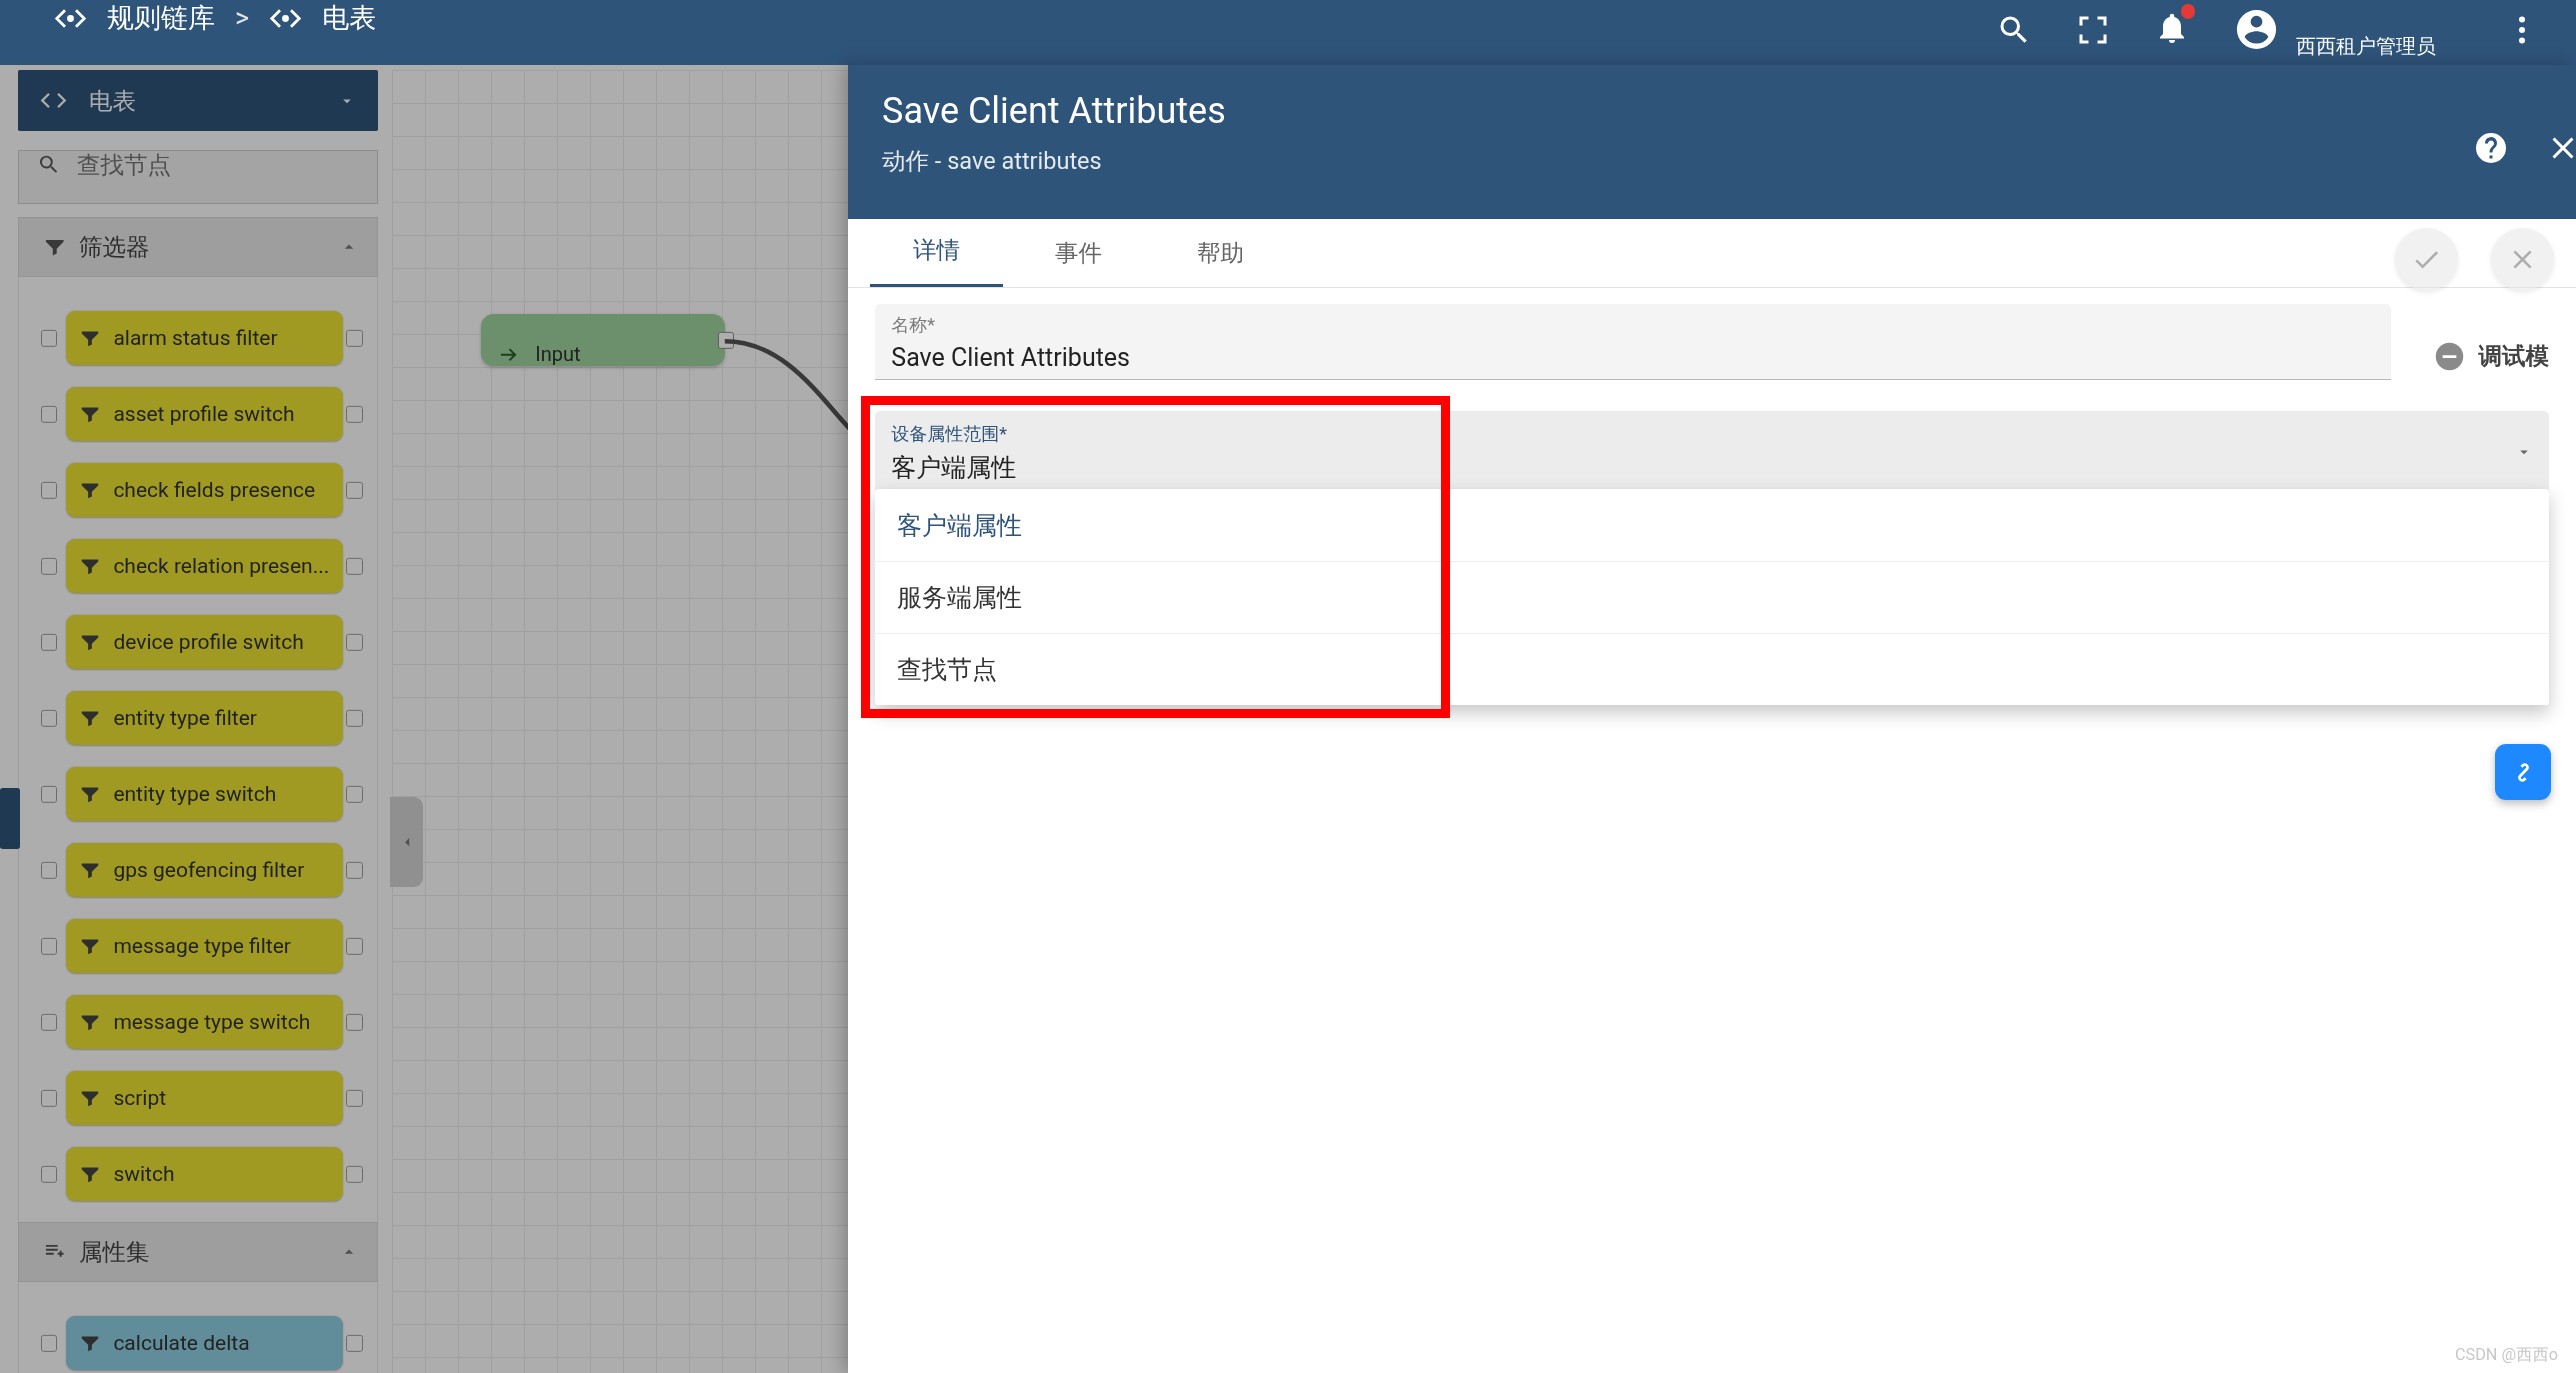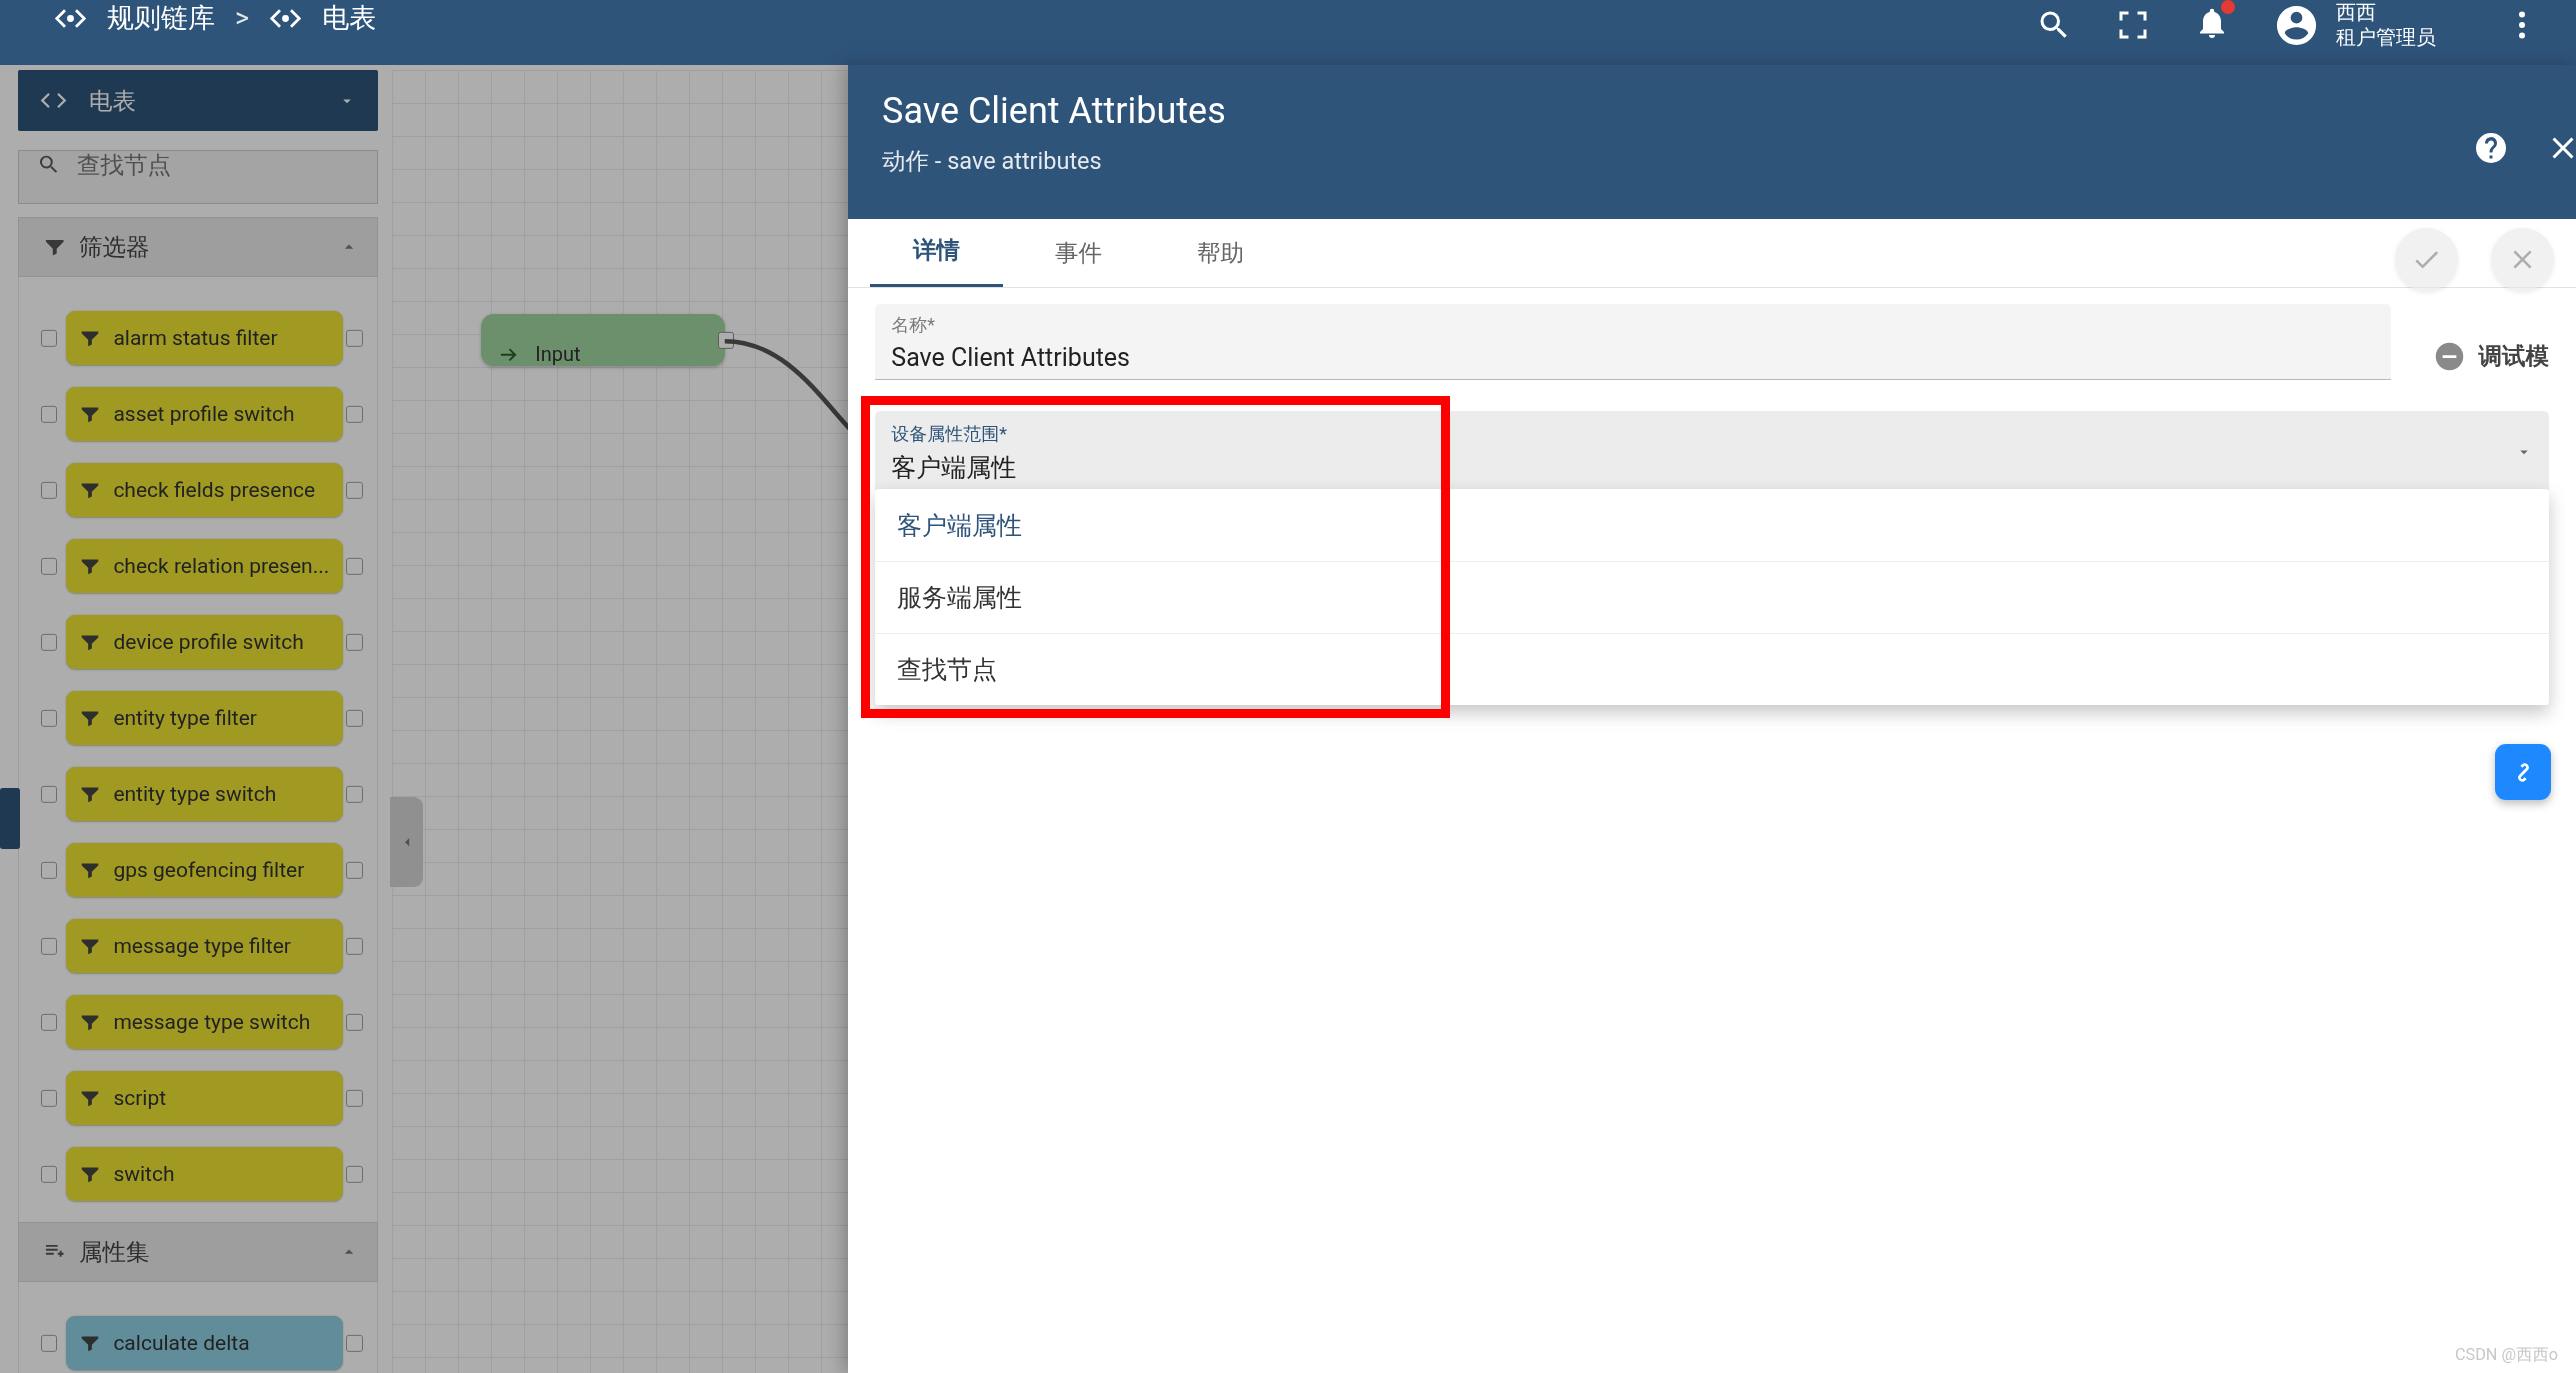--- a/index.html
+++ b/index.html
@@ -10,21 +10,21 @@
   .breadcrumb { display: flex; align-items: center; gap: 20px; font-size: 27px; }
   .breadcrumb .chev { opacity: .85; }
   .breadcrumb .code-ic { width: 33px; height: 33px; stroke: #fff; }
   .tb-spacer { flex: 1; }
   .tb-icons { display: flex; align-items: center; gap: 43px; }
   .tb-ic { width: 36px; height: 36px; fill: #fff; position: relative; cursor: pointer; }
   .bell-wrap { position: relative; }
   .bell-badge { position: absolute; top: -5.4px; right: -5.4px; width: 14.5px; height: 14.5px; background: #e53935; border-radius: 50%; }
   .userbox { display: flex; align-items: center; gap: 16.3px; }
   .avatar { width: 47px; height: 47px; fill: #fff; }
-  .userlabels { display: flex; flex-direction: column; font-size: 20px; line-height: 1.25; }
+  .userlabels { display: flex; flex-direction: row; font-size: 20px; line-height: 1.25; margin-top: 34px; }
   .tb-more { margin-left: 25px; }
 
   
   .leftzone { position: absolute; top: 65px; left: 0; width: 985px; bottom: 0; }
   .leftzone .dim { position: absolute; inset: 0; background: rgba(0,0,0,0.32); z-index: 5; pointer-events: none; }
 
   .selectbar { position: absolute; top: 5.4px; left: 18px; width: 360px; height: 61px; background: #2f547a; color: #fff; display: flex; align-items: center; padding: 0 22px; border-radius: 1.8px; }
   .selectbar .code-ic { width: 27px; height: 27px; stroke: #fff; margin-right: 22px; }
   .selectbar span { font-size: 23.5px; flex: 1; }
   .selectbar svg.caret { width: 18px; height: 18px; fill: #fff; }
@@ -78,21 +78,21 @@
   .side-close { position: absolute; right: -5.4px; top: 65px; }
   .side-help { position: absolute; right: 67px; top: 65px; }
   .round-ic { width: 36px; height: 36px; fill: #fff; cursor: pointer; }
 
   .tool-row { position: absolute; right: 22px; top: 163px; display: flex; gap: 33px; z-index: 25; }
   .tool-btn { width: 63px; height: 63px; border-radius: 50%; background: #e6e6e6; display:flex; align-items:center; justify-content:center; box-shadow: 0 1.8px 5.4px rgba(0,0,0,.15); opacity:.55; cursor: pointer; }
   .tool-btn svg { width: 31px; height: 31px; fill: #6b6b6b; }
 
   .tab-row { height: 69px; display: flex; align-items: flex-end; border-bottom: 0.9px solid #e2e2e2; padding-left: 22px; gap: 9px; }
   .tab { font-size: 23.5px; color: #666; padding: 18px 43px; cursor: pointer; }
-  .tab.active { color: #2f547a; border-bottom: 3.6px solid #2f547a; font-weight: 700; }
+  .tab.active { color: #2f547a; border-bottom: 3.6px solid #2f547a; font-weight: 400; }
 
   .form-area { padding: 16.3px 27px 0 27px; position: relative; flex: 1; }
   .field-wrap { display: flex; align-items: flex-end; gap: 42px; }
   .text-field { flex: 1; background: #f4f4f4; border-bottom: 1.8px solid #b9b9b9; padding: 9px 16.3px 7.2px 16.3px; border-radius: 5.4px 5.4px 0 0; }
   .text-field .lbl { font-size: 18px; color: #7a7a7a; display: block; margin-bottom: 5.4px; }
   .text-field .val { font-size: 25px; color: #222; }
   .dbg { display: flex; align-items: center; gap: 12.7px; font-size: 23.5px; color: #444; padding-bottom: 7.2px; font-weight: bold; }
   .dbg svg { width: 33px; height: 33px; fill: #8a8a8a; }
 
   .select-field { margin-top: 31px; background: #ececec; border-bottom: 2.7px solid #2f547a; padding: 11px 16.3px 9px 16.3px; border-radius: 5.4px 5.4px 0 0; position: relative; }

